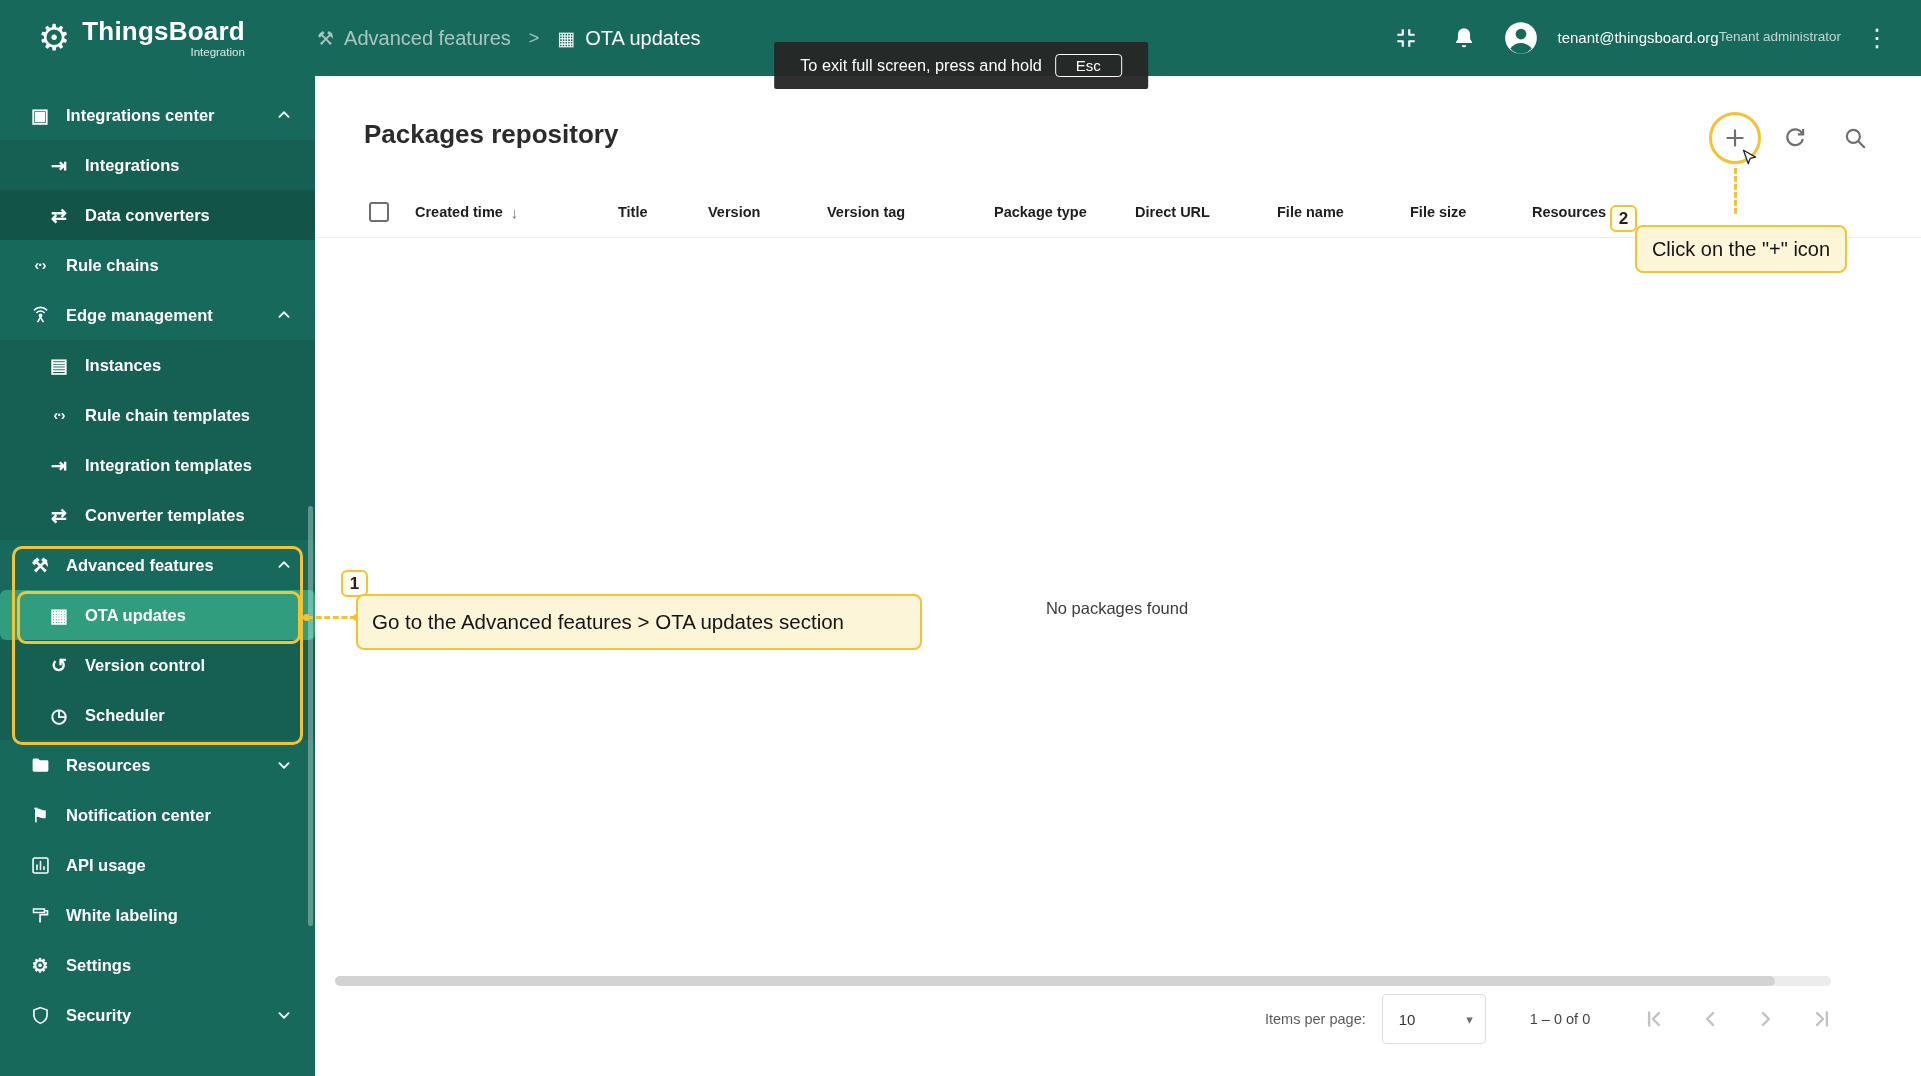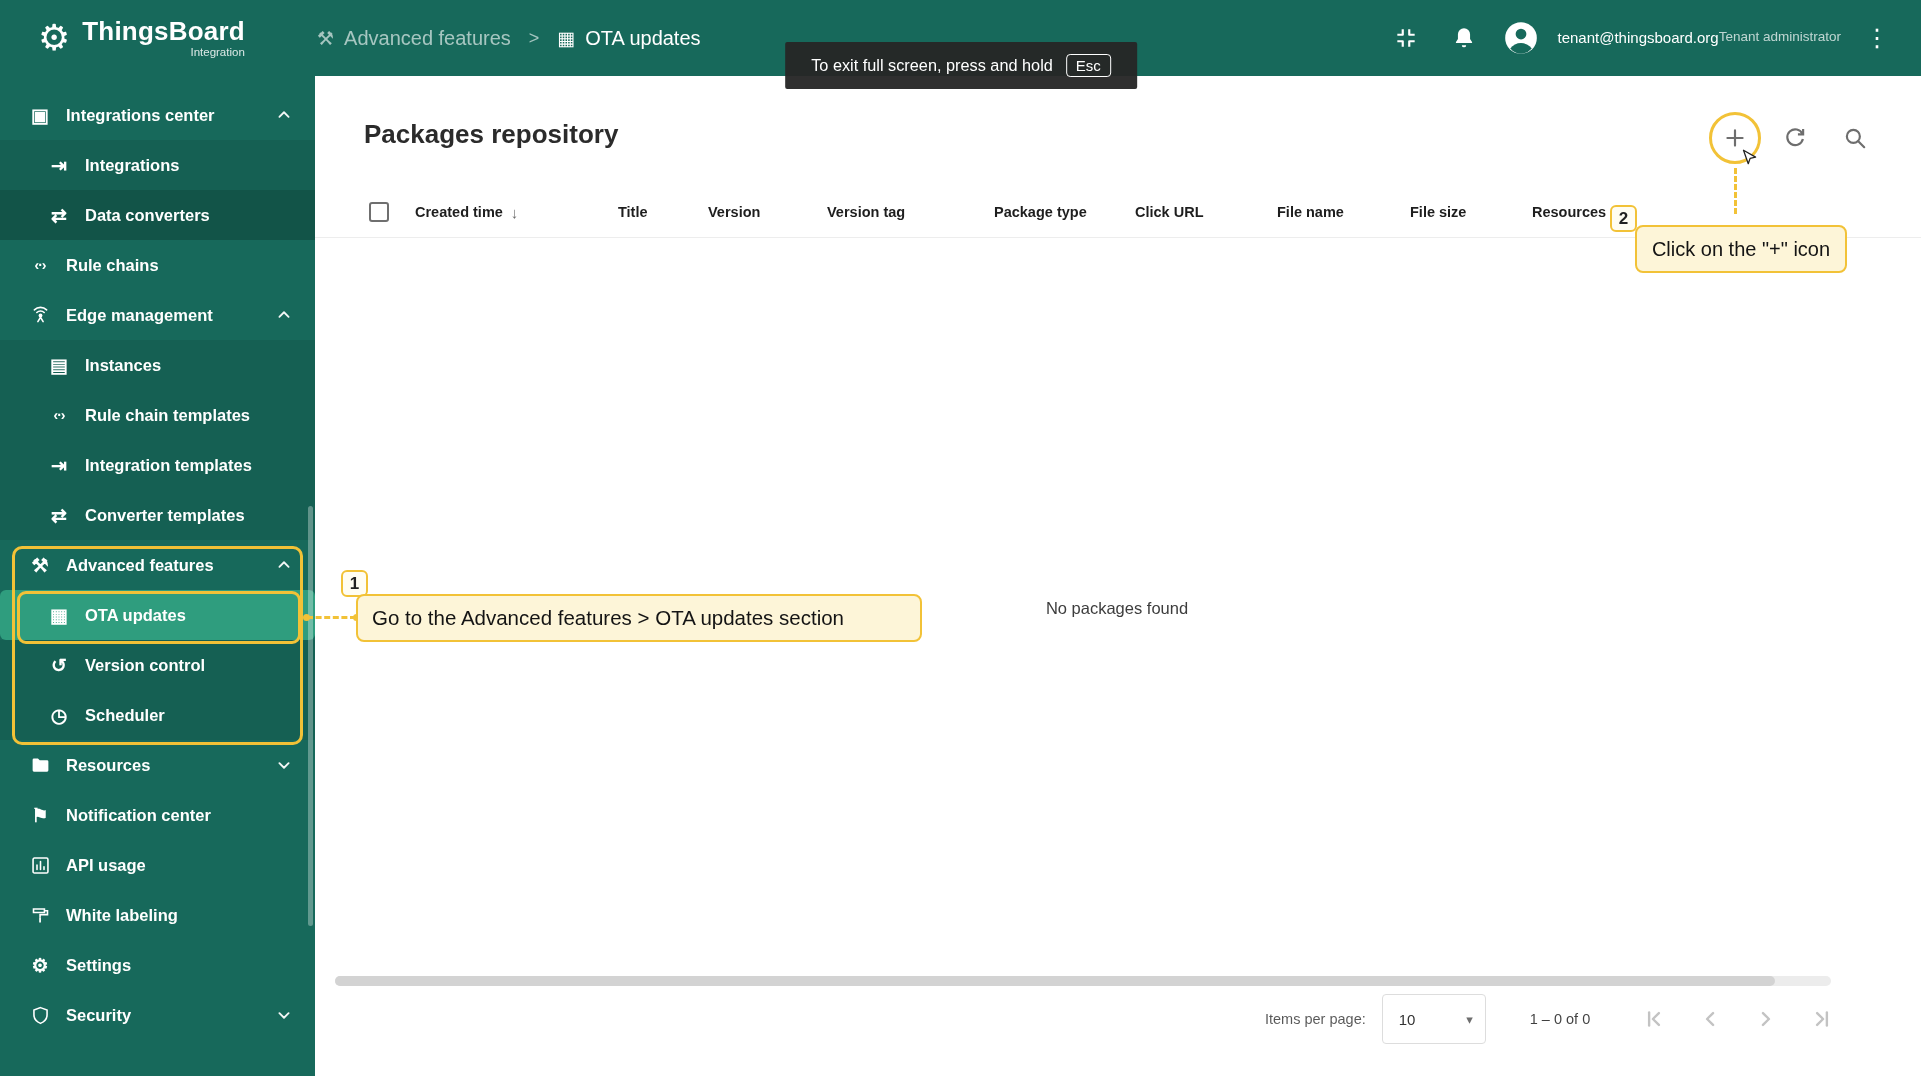--- a/index.html
+++ b/index.html
@@ -22,21 +22,21 @@
   .tb-ibtn { background:none; border:none; color:#fff; width:40px; height:40px; display:flex; align-items:center; justify-content:center; cursor:pointer; }
   .tb-ibtn svg { width:26px; height:26px; }
   .avatar { width:38px; height:38px; cursor:pointer; }
   .user-block { display:flex; flex-direction:row; line-height:1.35; margin-right:4px; cursor:pointer; }
   .user-email { color:#fff; font-size:15px; }
   .user-role { color:rgba(255,255,255,.72); font-size:13.5px; }
   .kebab { color:#fff; font-size:24px; width:28px; text-align:center; cursor:pointer; background:none; border:none; }
 
   
   .fs-tooltip { position:absolute; left:961px; top:42px; transform:translateX(-50%); height:47px; background:rgba(38,38,38,.96); color:#fff; display:flex; align-items:center; padding:0 26px; gap:13px; font-size:16.3px; border-radius:2px; z-index:70; white-space:nowrap; }
-  .esc-key { border:1px solid #fff; border-radius:4px; padding:2px 9px; font-size:15px; }
+  .esc-key { border:1px solid #fff; border-radius:4px; padding:2px 20px; font-size:15px; }
 
   
   .sidebar { position:absolute; left:0; top:76px; bottom:0; width:315px; background:#17695B; z-index:15; }
   .nav { padding-top:14px; }
   .item { height:50px; display:flex; align-items:center; padding-left:28px; color:#fff; font-size:16.5px; font-weight:700; position:relative; cursor:pointer; white-space:nowrap; }
   .item .nicon { width:24px; flex:none; margin-right:14px; font-size:19px; line-height:1; text-align:center; color:#fff; }
   .item .nicon svg { width:21px; height:21px; vertical-align:middle; }
   .nicon.txt { font-size:14px; letter-spacing:-1px; font-weight:700; }
   .item.sub { padding-left:47px; background:rgba(0,0,0,.08); }
   .item.pressed { background:rgba(0,0,0,.20); }
@@ -76,21 +76,21 @@
   .anno { position:absolute; z-index:60; }
   .group-box { left:12px; top:546px; width:291px; height:199px; border:3px solid #F2C237; border-radius:10px; }
   .ota-box { left:17px; top:591px; width:284px; height:53px; border:3px solid #F2C237; border-radius:9px; }
   .connector1 { left:307px; top:616px; width:49px; border-top:3px dashed #F2C237; }
   .connector1::before, .connector1::after { content:""; position:absolute; width:7px; height:7px; border-radius:50%; background:#F2C237; top:-5px; }
   .connector1::before { left:-4px; } .connector1::after { right:-4px; }
   .chip { width:27px; height:27px; background:#FFFDF2; border:2.5px solid #F2C237; border-radius:6px; display:flex; align-items:center; justify-content:center; font-size:17px; font-weight:700; color:#222; }
   .chip1 { left:341px; top:570px; }
   .chip2 { left:1610px; top:205px; }
   .label-box { background:#FDF5D8; border:2.5px solid #F2C237; border-radius:8px; display:flex; align-items:center; font-size:20.5px; color:#141414; font-weight:500; white-space:nowrap; }
-  .label1 { left:356px; top:594px; width:566px; height:48px; padding:0 14px; }
+  .label1 { left:356px; top:594px; width:566px; height:56px; padding:0 14px; }
   .label2 { left:1635px; top:225px; width:212px; height:48px; justify-content:center; font-size:20px; }
   .plus-ring { left:1709px; top:112px; width:52px; height:52px; border:3px solid #F2C237; border-radius:50%; }
   .dash-v { left:1734px; top:168px; height:46px; border-left:3px dashed #F2C237; }
   .cursor-icon { left:1738px; top:148px; width:22px; height:22px; }
   .cursor-icon svg { width:22px; height:22px; }
 </style>
 </head>
 <body>
 
 <svg width="0" height="0" style="position:absolute">
@@ -344,21 +344,21 @@
       <span class="col" style="left:393px">
           <span>Version</span>
         </span>
       <span class="col" style="left:512px">
           <span>Version tag</span>
         </span>
       <span class="col" style="left:679px">
           <span>Package type</span>
         </span>
       <span class="col" style="left:820px">
-          <span>Click URL</span>
+          <span>Direct URL</span>
         </span>
       <span class="col" style="left:962px">
           <span>File name</span>
         </span>
       <span class="col" style="left:1095px">
           <span>File size</span>
         </span>
       <span class="col" style="left:1217px">
           <span>Resources</span>
         </span>

